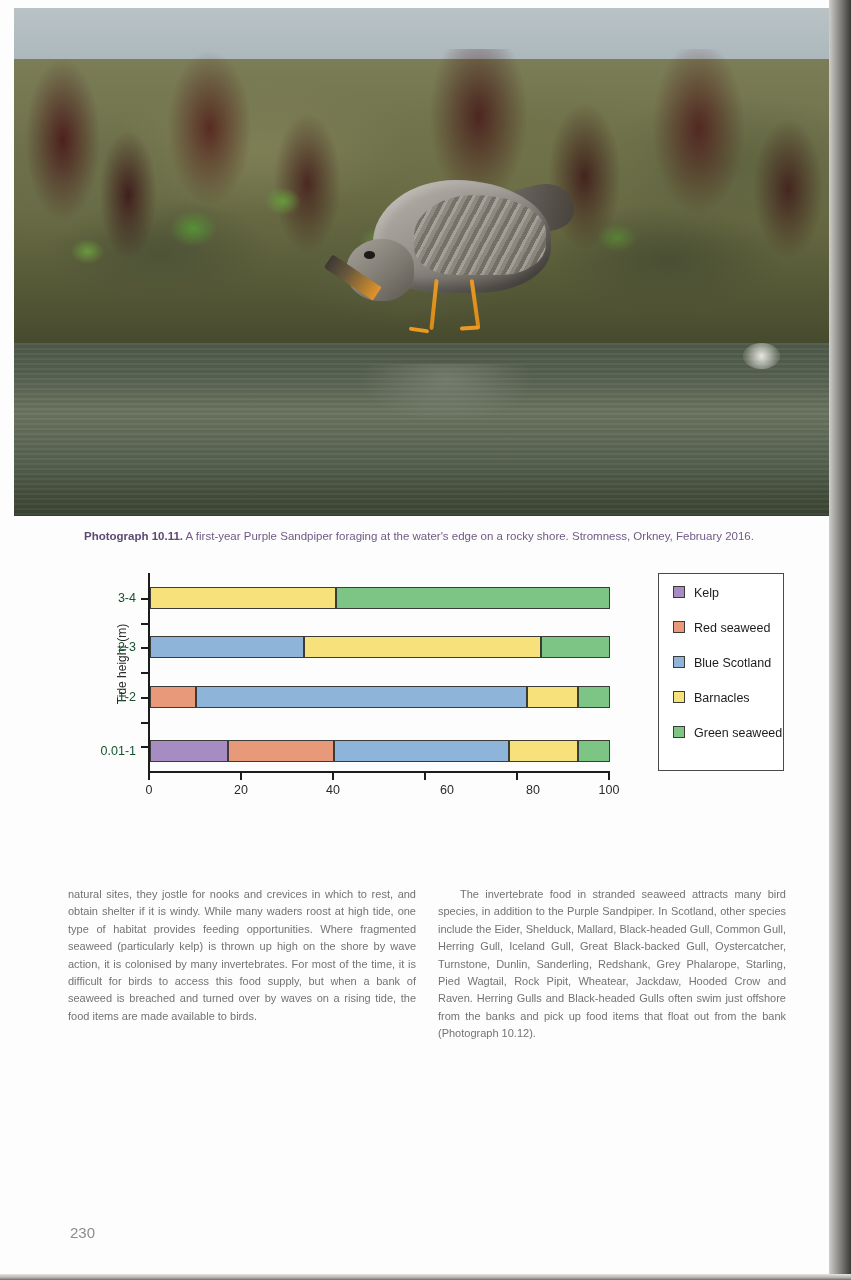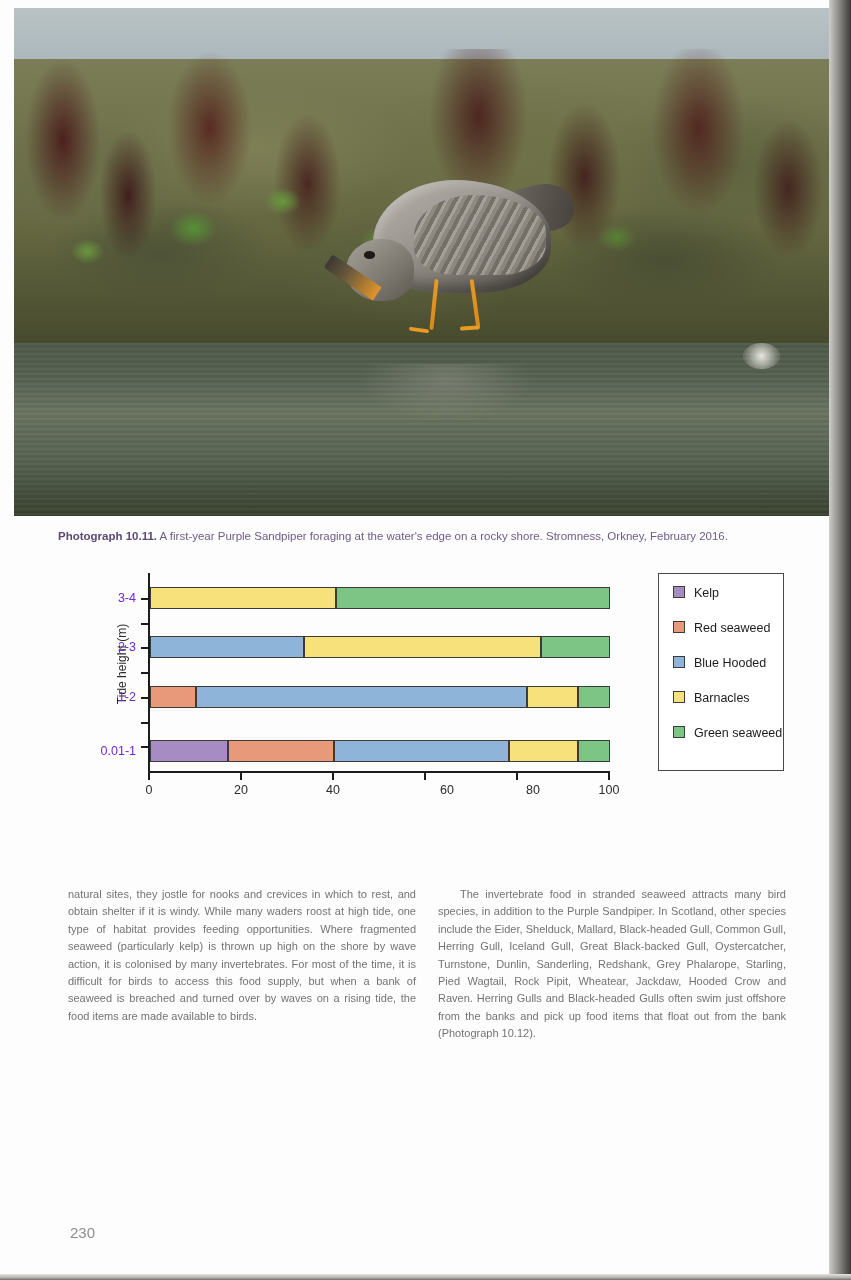--- a/index.html
+++ b/index.html
@@ -181,21 +181,21 @@
     position: absolute;
     font-size: 11.5px;
     line-height: 1.45;
     color: #6e5b86;
   }
   .caption b {
     color: #5c4a74;
     font-weight: bold;
   }
   #photo-caption {
-    left: 58px;
+    left: 84px;
     top: 528px;
     width: 760px;
   }
   #figure-caption {
     left: 70px;
     top: 816px;
     width: 700px;
   }
 
   
@@ -273,21 +273,21 @@
     height: 22px;
     width: 460px;
   }
   .bar-label {
     position: absolute;
     right: 462px;
     width: 70px;
     text-align: right;
     line-height: 22px;
     font-size: 12.5px;
-    color: #6d28d9;
+    color: #14532d;
     padding-right: 12px;
   }
   .seg {
     position: absolute;
     top: 0;
     height: 22px;
     border: 1px solid #3b3b38;
     box-sizing: border-box;
   }
 
@@ -437,21 +437,21 @@
         <div class="legend-item">
           <span class="legend-swatch" style="background: rgb(167, 140, 196);"></span>
           <span class="legend-label">Kelp</span>
         </div>
         <div class="legend-item">
           <span class="legend-swatch" style="background: rgb(232, 153, 122);"></span>
           <span class="legend-label">Red seaweed</span>
         </div>
         <div class="legend-item">
           <span class="legend-swatch" style="background: rgb(143, 180, 217);"></span>
-          <span class="legend-label">Blue Hooded</span>
+          <span class="legend-label">Blue Scotland</span>
         </div>
         <div class="legend-item">
           <span class="legend-swatch" style="background: rgb(246, 225, 122);"></span>
           <span class="legend-label">Barnacles</span>
         </div>
         <div class="legend-item">
           <span class="legend-swatch" style="background: rgb(125, 197, 132);"></span>
           <span class="legend-label">Green seaweed</span>
         </div>
       </div>

